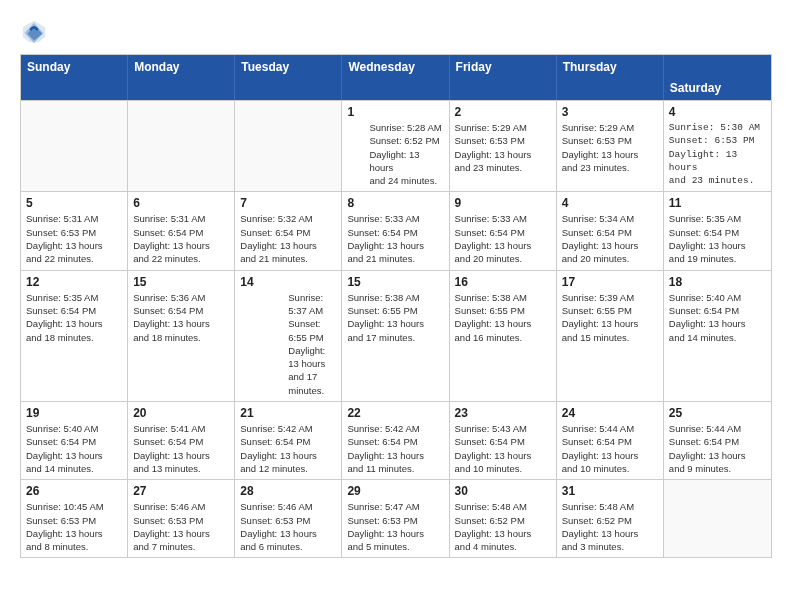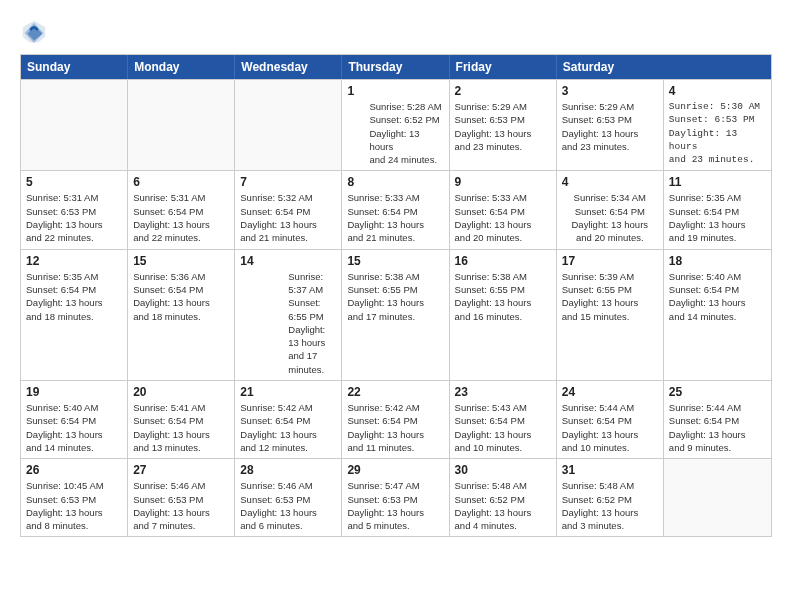--- a/index.html
+++ b/index.html
@@ -74,20 +74,21 @@
     .cal-header-cell {
       color: #fff;
       font-size: 12px;
       font-weight: bold;
       padding: 5px 6px;
       text-align: left;
       border-right: 1px solid #3a6bbf;
     }
     .cal-header-cell:last-child {
       border-right: none;
+      margin-top: 21px;
     }
     .cal-body {
       flex: 1;
       display: flex;
       flex-direction: column;
     }
     .cal-week {
       display: grid;
       grid-template-columns: repeat(7, 1fr);
       flex: 1;
@@ -139,23 +140,24 @@
     <div class="title-block">
       <div class="main-title"></div>
       <div class="subtitle"></div>
     </div>
   </div>
 
   <div class="calendar">
     <div class="cal-header-row" id="cal-header">
         <div class="cal-header-cell">Sunday</div>
         <div class="cal-header-cell">Monday</div>
+        <div class="cal-header-cell">Tuesday</div>
         <div class="cal-header-cell">Wednesday</div>
+        <div class="cal-header-cell">Friday</div>
         <div class="cal-header-cell">Thursday</div>
-        <div class="cal-header-cell">Friday</div>
         <div class="cal-header-cell">Saturday</div>
       </div>
     <div class="cal-body" id="cal-body">
         <div class="cal-week">
           <div class="cal-cell empty"></div>
           <div class="cal-cell empty"></div>
           <div class="cal-cell empty"></div>
           <div class="cal-cell">
             <div class="day-num">1</div>
             <div class="day-info" style="white-space: pre-line; margin-left: 22px;">Sunrise: 5:28 AM
@@ -216,21 +218,21 @@
           </div>
           <div class="cal-cell">
             <div class="day-num">9</div>
             <div class="day-info" style="white-space: pre-line;">Sunrise: 5:33 AM
 Sunset: 6:54 PM
 Daylight: 13 hours
 and 20 minutes.</div>
           </div>
           <div class="cal-cell">
             <div class="day-num">4</div>
-            <div class="day-info" style="white-space: pre-line; text-align: center;">Sunrise: 5:34 AM
+            <div class="day-info" style="white-space: pre-line;">Sunrise: 5:34 AM
 Sunset: 6:54 PM
 Daylight: 13 hours
 and 20 minutes.</div>
           </div>
           <div class="cal-cell">
             <div class="day-num">11</div>
             <div class="day-info" style="white-space: pre-line;">Sunrise: 5:35 AM
 Sunset: 6:54 PM
 Daylight: 13 hours
 and 19 minutes.</div>

